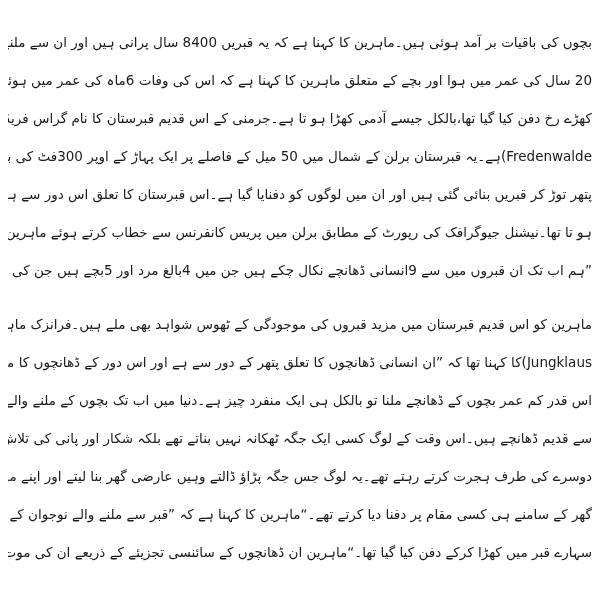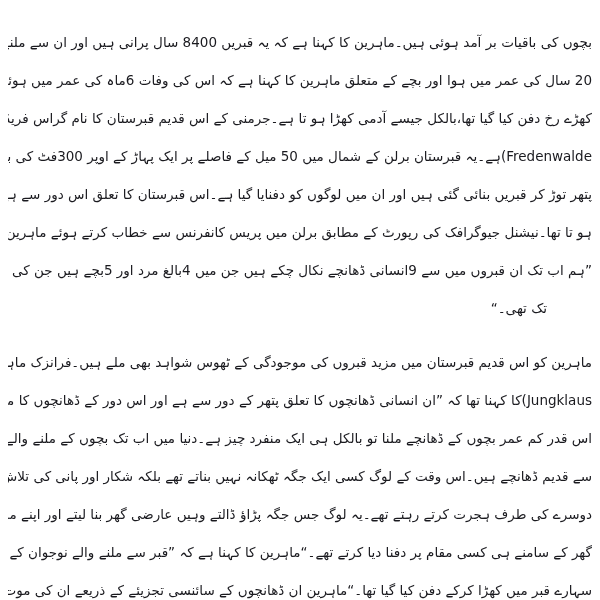--- a/index.html
+++ b/index.html
@@ -56,21 +56,20 @@
   </div>
 
   <div>
     <div class="line">بچوں کی باقیات بر آمد ہوئی ہیں۔ماہرین کا کہنا ہے کہ یہ قبریں 8400 سال پرانی ہیں اور ان سے ملنے والے نوجوان کا انتقال اندازاً</div>
     <div class="line">20 سال کی عمر میں ہوا اور بچے کے متعلق ماہرین کا کہنا ہے کہ اس کی وفات 6ماہ کی عمر میں ہوئی۔ان تمام لوگوں کو حیران کن طور پر</div>
     <div class="line">کھڑے رخ دفن کیا گیا تھا،بالکل جیسے آدمی کھڑا ہو تا ہے۔جرمنی کے اس قدیم قبرستان کا نام گراس فریڈنوالڈ(Gross</div>
     <div class="line">Fredenwalde)ہے۔یہ قبرستان برلن کے شمال میں 50 میل کے فاصلے پر ایک پہاڑ کے اوپر 300فٹ کی بلندی پر واقع ہے جہاں</div>
     <div class="line">پتھر توڑ کر قبریں بنائی گئی ہیں اور ان میں لوگوں کو دفنایا گیا ہے۔اس قبرستان کا تعلق اس دور سے ہے جب یورپ شکاریوں کی آماجگاہ</div>
     <div class="line">ہو تا تھا۔نیشنل جیوگرافک کی رپورٹ کے مطابق برلن میں پریس کانفرنس سے خطاب کرتے ہوئے ماہرین آثار قدیمہ کا کہنا تھا کہ</div>
     <div class="line">”ہم اب تک ان قبروں میں سے 9انسانی ڈھانچے نکال چکے ہیں جن میں 4بالغ مرد اور 5بچے ہیں جن کی عمریں انتقال کے وقت 6سال</div>
-    <div class="line line-short">تک تھی۔“</div>
   </div>
 
   <div class="para-gap"></div>
 
   <div>
     <div class="line">ماہرین کو اس قدیم قبرستان میں مزید قبروں کی موجودگی کے ٹھوس شواہد بھی ملے ہیں۔فرانزک ماہر بشریات بٹینا جنگلاز(Bettina</div>
     <div class="line">Jungklaus)کا کہنا تھا کہ ”ان انسانی ڈھانچوں کا تعلق پتھر کے دور سے ہے اور اس دور کے ڈھانچوں کا ملنا ایک نایاب واقعہ ہے اور</div>
     <div class="line">اس قدر کم عمر بچوں کے ڈھانچے ملنا تو بالکل ہی ایک منفرد چیز ہے۔دنیا میں اب تک بچوں کے ملنے والے ڈھانچوں میں سے یہ سب</div>
     <div class="line">سے قدیم ڈھانچے ہیں۔اس وقت کے لوگ کسی ایک جگہ ٹھکانہ نہیں بناتے تھے بلکہ شکار اور پانی کی تلاش میں ایک علاقے سے</div>
     <div class="line">دوسرے کی طرف ہجرت کرتے رہتے تھے۔یہ لوگ جس جگہ پڑاؤ ڈالتے وہیں عارضی گھر بنا لیتے اور اپنے مرنے والے افراد کو اپنے</div>

